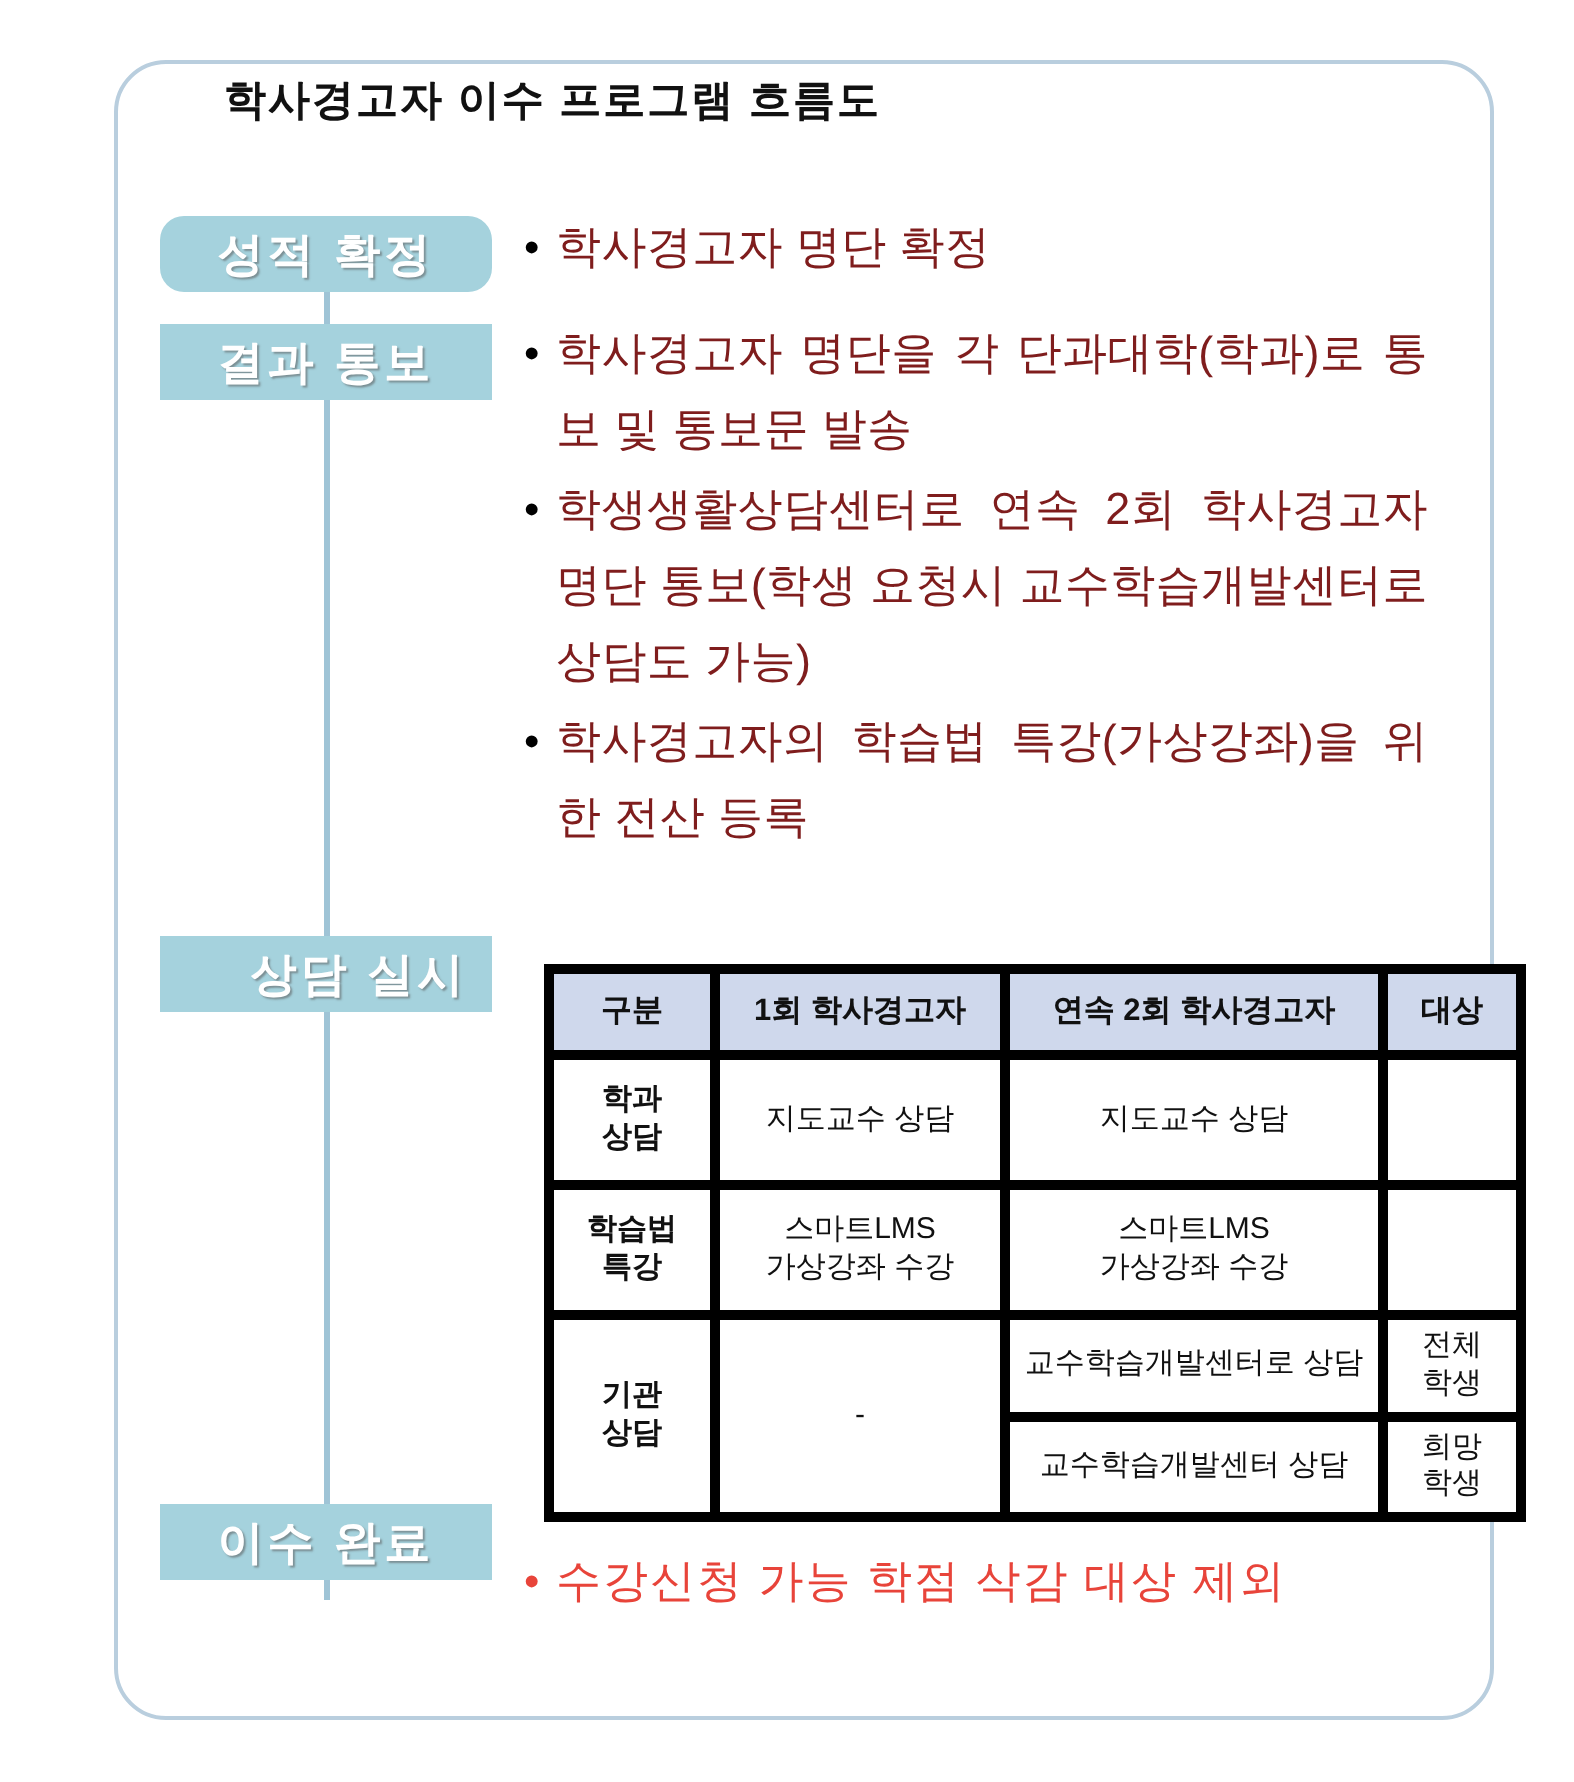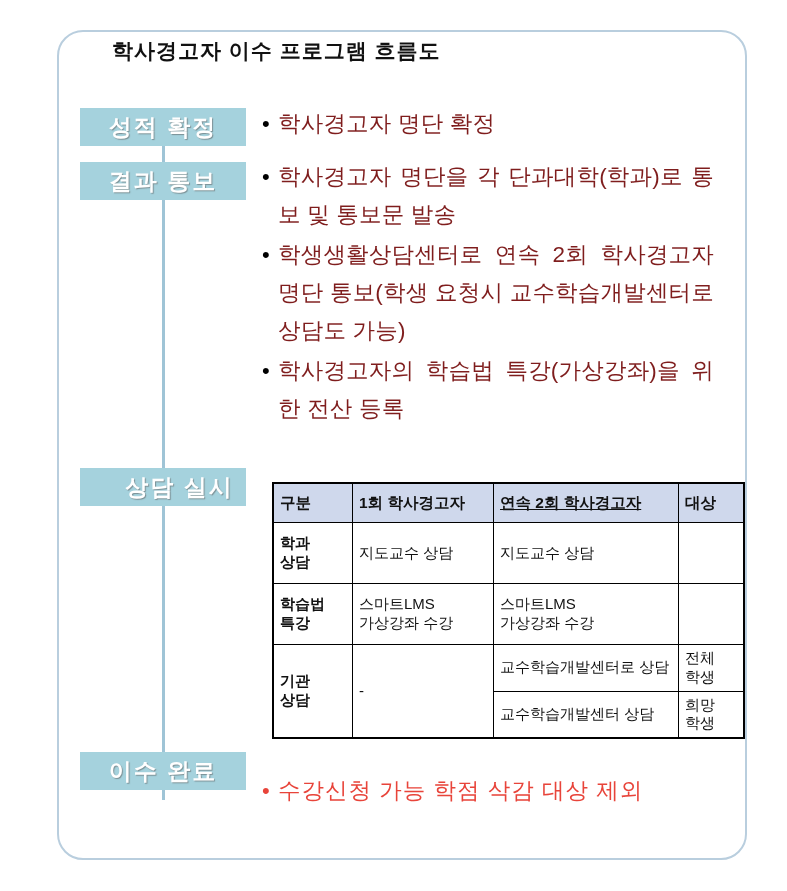--- a/index.html
+++ b/index.html
@@ -66,21 +66,21 @@
     font-size: 23px;
     font-weight: bold;
     letter-spacing: 2px;
     display: flex;
     align-items: center;
     justify-content: center;
     z-index: 3;
     text-shadow: 1px 1px 1px rgba(90,90,90,0.55);
     box-sizing: border-box;
   }
-  #stage-0 { top: 108px; }
+  #stage-0 { top: 108px; border-radius: 12px; }
   #stage-1 { top: 162px; }
   #stage-2 { top: 468px; padding-left: 33px; }
   #stage-3 { top: 752px; }
 
   
   .bullets {
     position: absolute;
     left: 262px;
     width: 452px;
     z-index: 2;
@@ -119,41 +119,41 @@
     left: 272px;
     top: 482px;
     z-index: 3;
   }
   table.matrix {
     border-collapse: collapse;
     border: 2px solid #000000;
     background: #ffffff;
   }
   table.matrix th, table.matrix td {
-    border: 1px solid #000000;
-    text-align: left;
+    border: 5px solid #000000;
+    text-align: center;
     vertical-align: middle;
     font-size: 15px;
     color: #111111;
     padding: 4px 6px;
     line-height: 1.25;
   }
   table.matrix thead th {
     background: #cfd8ec;
     font-weight: bold;
     font-size: 15.5px;
     height: 30px;
   }
   table.matrix td.rowhead {
     font-weight: bold;
     width: 66px;
   }
   .cw1 { width: 66px; }
   .cw2 { width: 128px; }
-  .cw3 { width: 172px; text-decoration: underline; }
+  .cw3 { width: 172px; }
   .cw4 { width: 52px; }
   .tall { height: 52px; }
 </style>
 </head>
 <body>
 
 <div id="frame"></div>
 <div id="spine"></div>
 
 <div id="title">학사경고자 이수 프로그램 흐름도</div>

